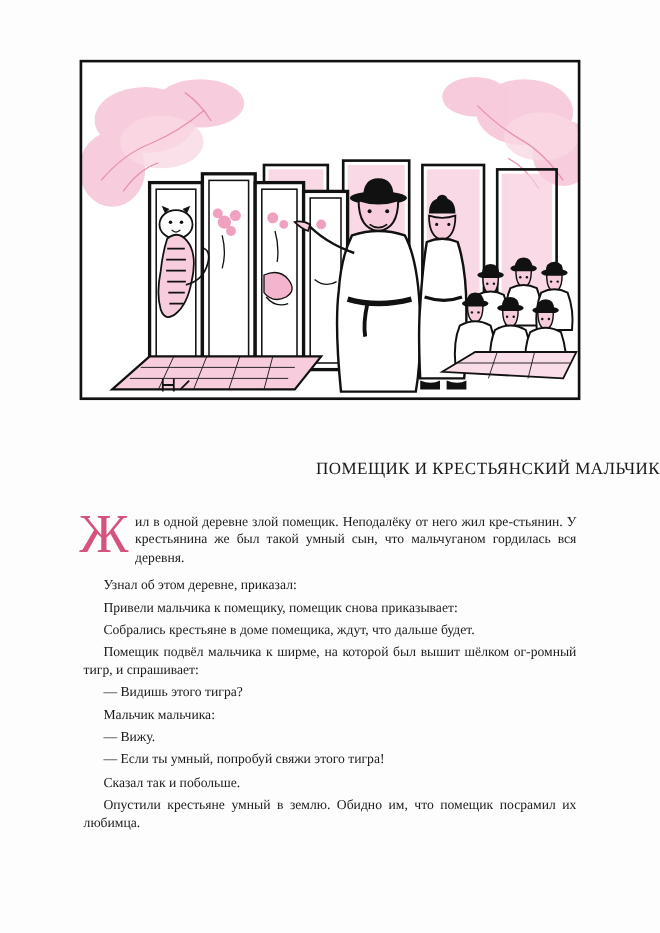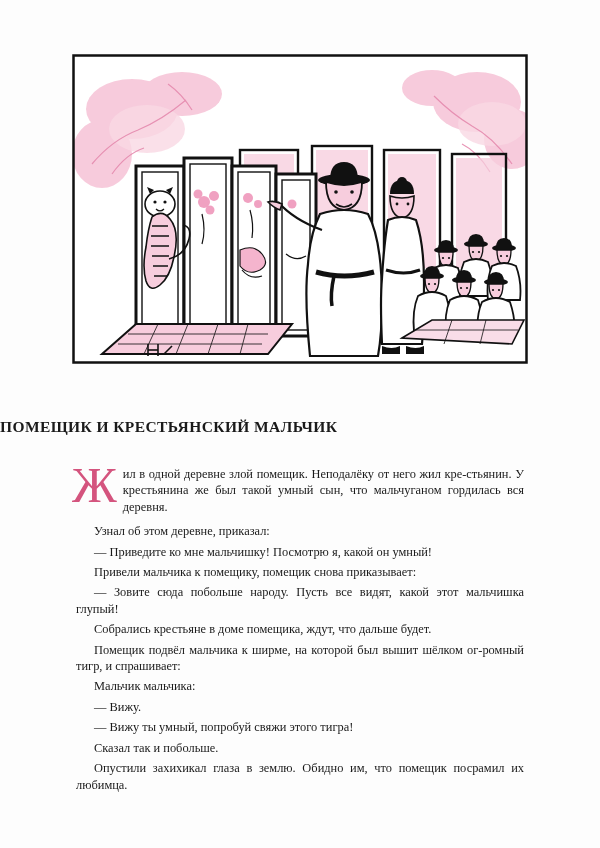--- a/index.html
+++ b/index.html
@@ -35,23 +35,23 @@
     width: 100%;
     height: 100%;
   }
 
   
   .title {
     position: absolute;
     left: 0;
     right: 0;
     top: 418px;
-    text-align: left;
+    text-align: right;
     font-size: 15.5px;
-    font-weight: bold;
+    font-weight: normal;
     letter-spacing: 0.4px;
     font-family: "Liberation Serif", serif;
   }
 
   
   .body-text {
     position: absolute;
     left: 72px;
     top: 462px;
     width: 456px;
@@ -325,25 +325,24 @@
   </div>
 
   <div class="title">ПОМЕЩИК И КРЕСТЬЯНСКИЙ МАЛЬЧИК</div>
 
   <div class="body-text">
     <div class="dropcap-wrap">
       <span class="dropcap">Ж</span>
       <p class="first">ил в одной деревне злой помещик. Неподалёку от него жил кре-стьянин. У крестьянина же был такой умный сын, что мальчуганом гордилась вся деревня.</p>
     </div>
     <p>Узнал об этом деревне, приказал:</p>
-    <p>— Приведите ко мне мальчишку! Посмотрю я, какой он умный!</p>
     <p>Привели мальчика к помещику, помещик снова приказывает:</p>
-    <p>— Зовите сюда побольше народу. Пусть все видят, какой этот мальчишка глупый!</p>
     <p>Собрались крестьяне в доме помещика, ждут, что дальше будет.</p>
     <p>Помещик подвёл мальчика к ширме, на которой был вышит шёлком ог-ромный тигр, и спрашивает:</p>
+    <p>— Видишь этого тигра?</p>
     <p>Мальчик мальчика:</p>
     <p>— Вижу.</p>
-    <p>— Вижу ты умный, попробуй свяжи этого тигра!</p>
+    <p>— Если ты умный, попробуй свяжи этого тигра!</p>
     <p>Сказал так и побольше.</p>
-    <p>Опустили захихикал глаза в землю. Обидно им, что помещик посрамил их любимца.</p>
+    <p>Опустили крестьяне умный в землю. Обидно им, что помещик посрамил их любимца.</p>
   </div>
 
 </div>
 
 </body></html>

